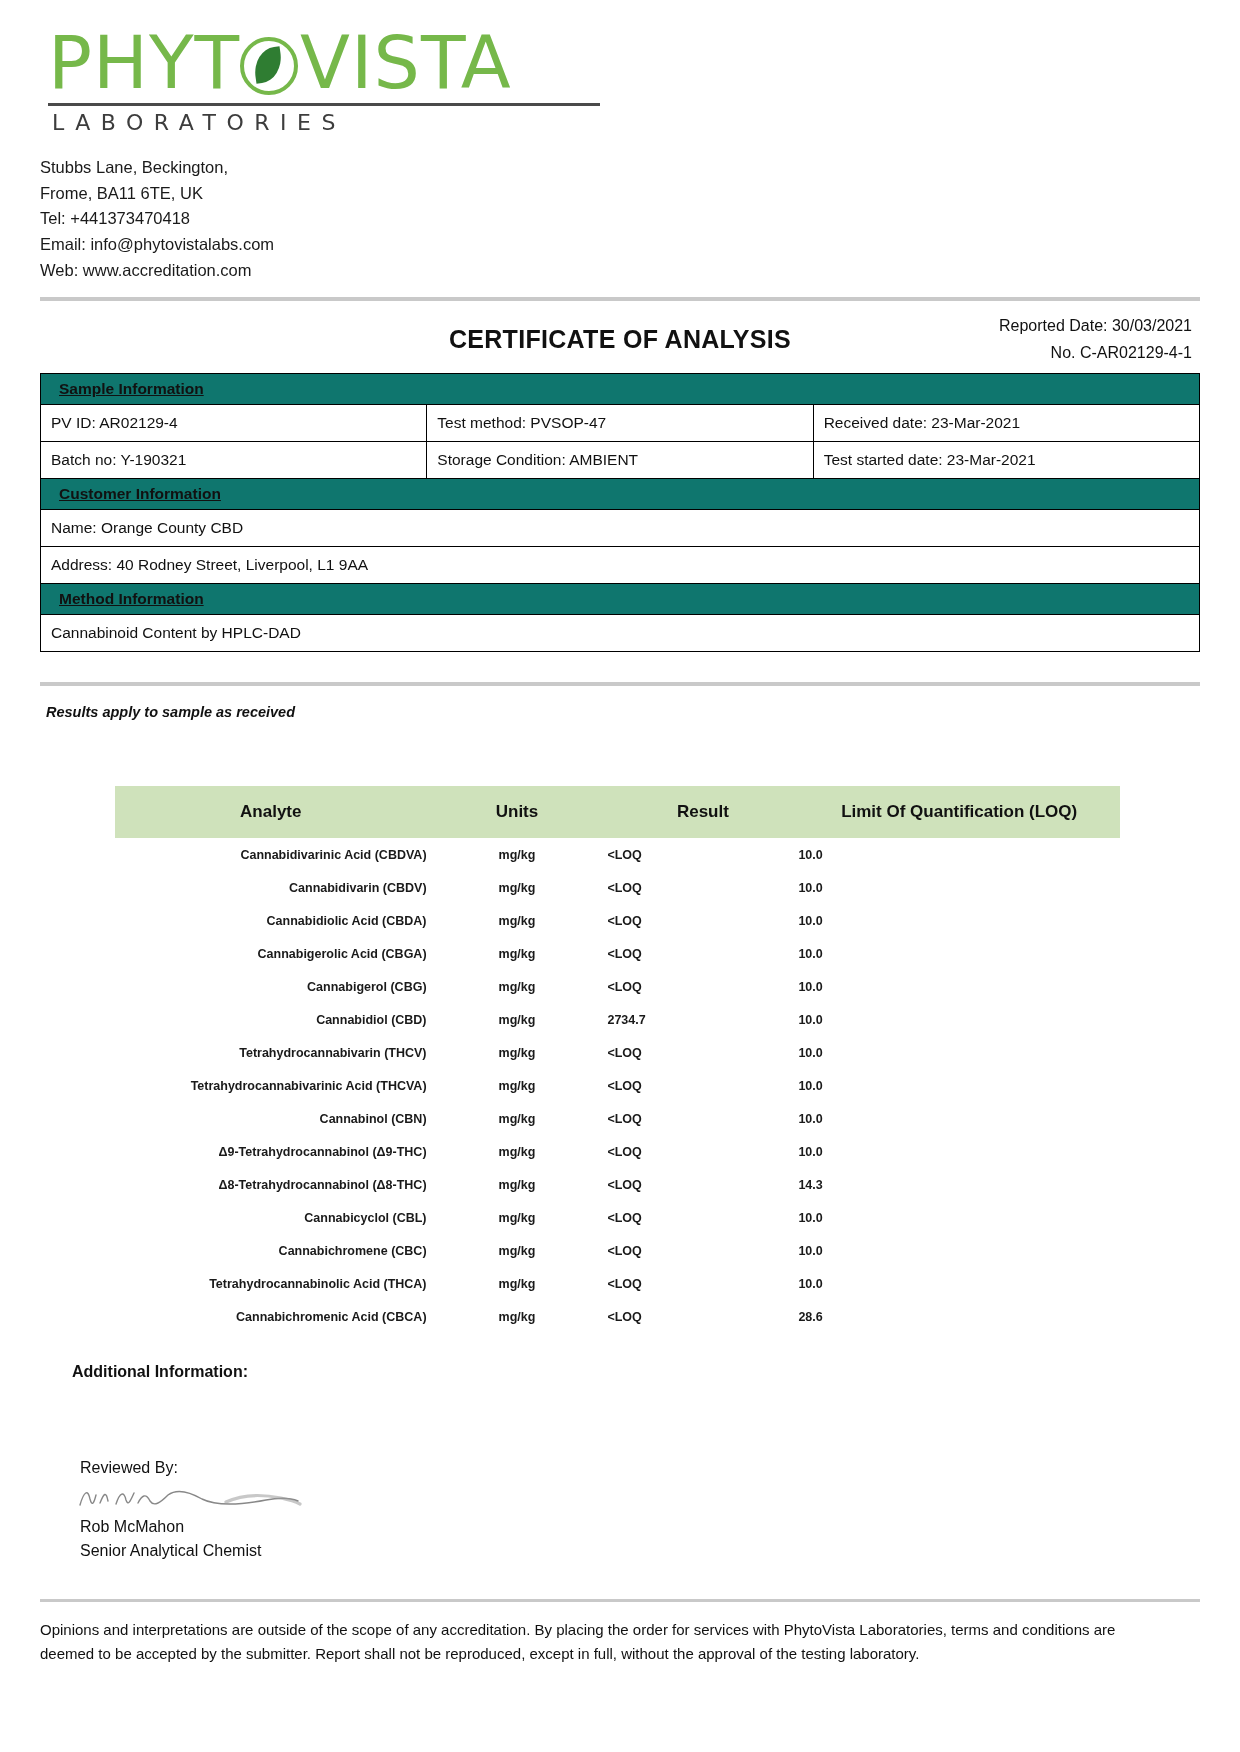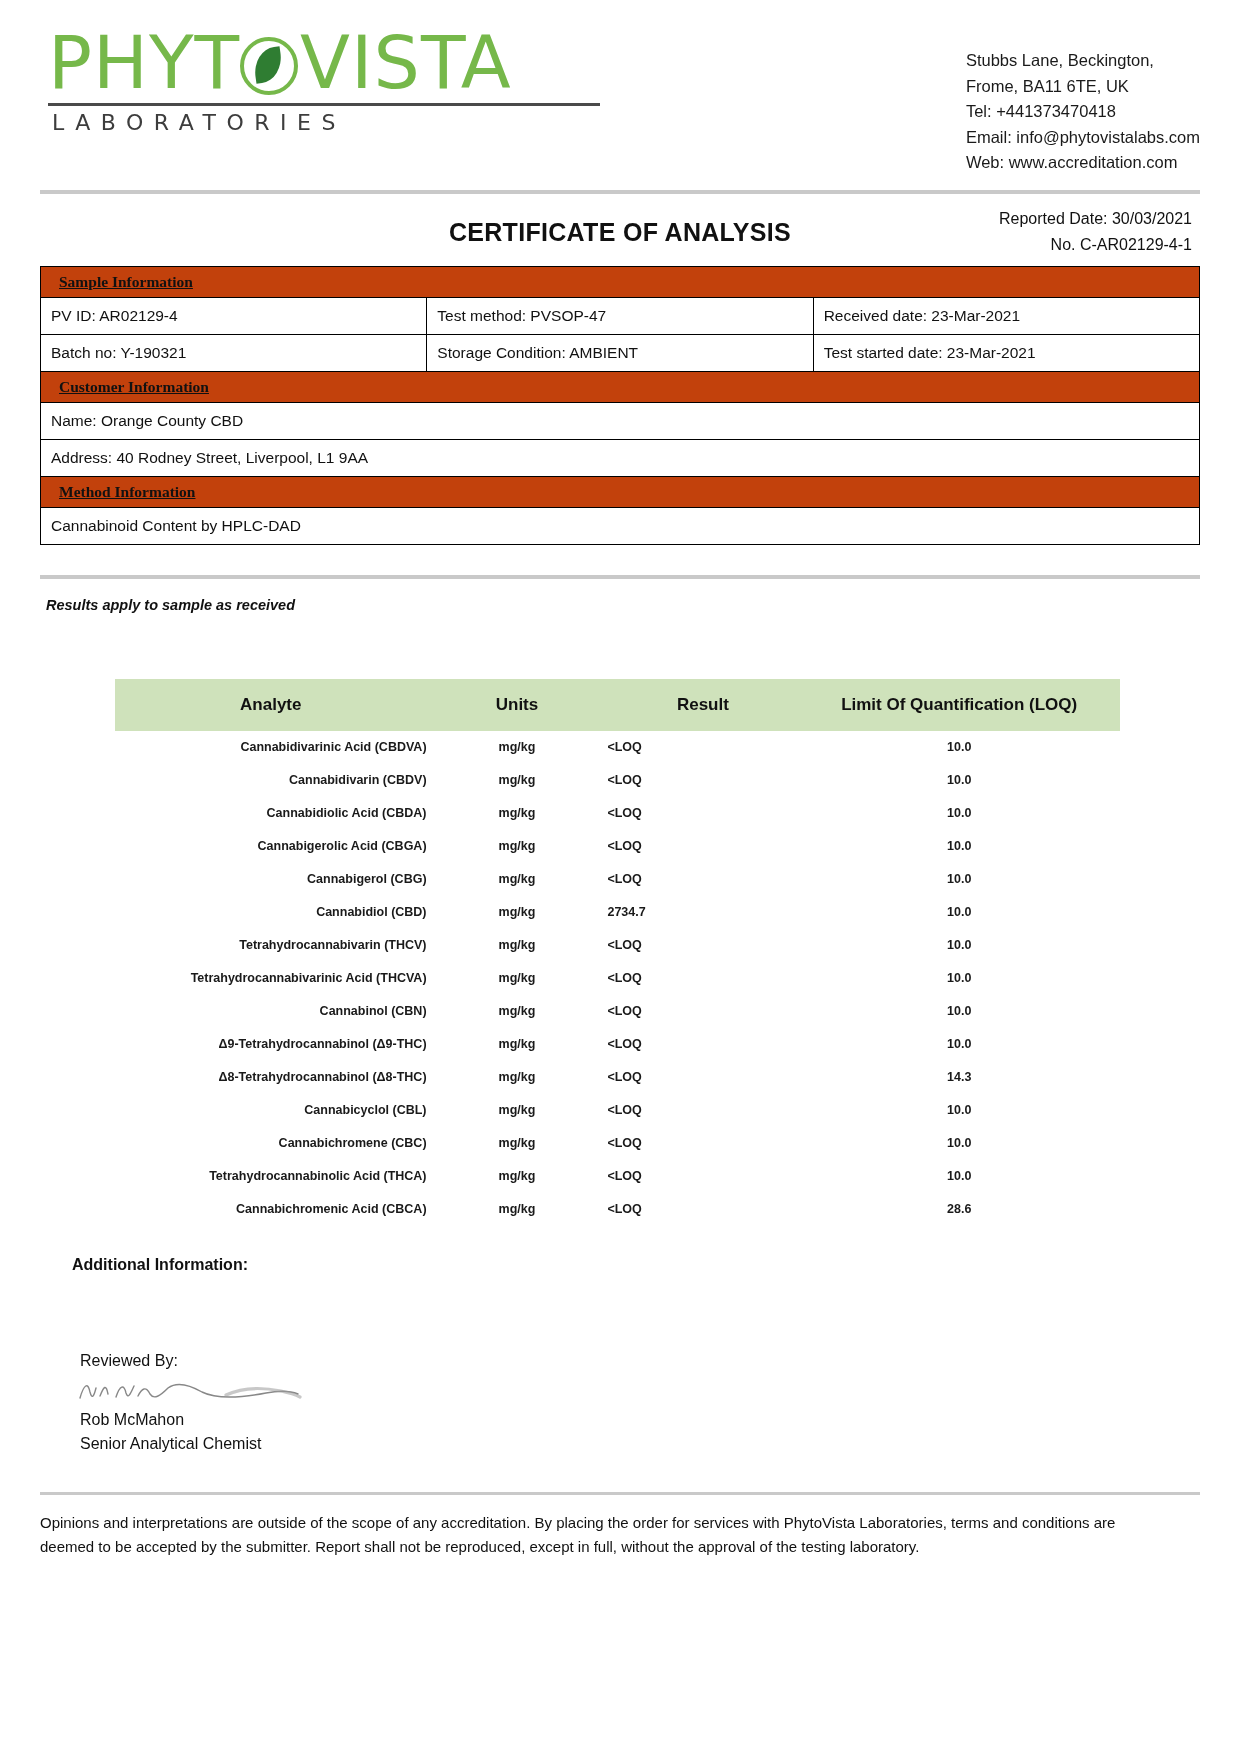--- a/index.html
+++ b/index.html
@@ -21,20 +21,21 @@
     box-sizing: border-box;
     padding: 28px 40px 0 40px;
     position: relative;
   }
 
   
   .header {
     display: flex;
     align-items: flex-start;
     justify-content: space-between;
+    flex-direction: column;
   }
   .logo-block {
     width: 620px;
     padding-left: 8px;
   }
   .logo-word {
     font-family: "DejaVu Sans", sans-serif;
     font-size: 73px;
     letter-spacing: 1px;
     color: #76b84a;
@@ -125,26 +126,25 @@
     margin-top: 2px;
   }
   .info-table td {
     border: 1px solid #000;
     font-size: 15.5px;
     padding: 7px 8px 7px 10px;
     vertical-align: middle;
     height: 22px;
   }
   .sec-head {
-    background: #c2410c;
+    background: #0f766e;
     font-weight: bold;
     font-size: 15.5px;
     padding: 4px 8px 4px 18px !important;
     text-decoration: underline;
-    font-family: Liberation Serif, serif;
   }
   .tall { height: 44px; }
 
   
   .mid-rule {
     height: 4px;
     background: #c9c9c9;
     margin: 30px 0 18px 0;
   }
   .note-italic {
@@ -176,21 +176,21 @@
   table.results tbody td {
     font-size: 12.5px;
     font-weight: bold;
     padding: 9.5px 0;
     border: none;
     color: #1a1a1a;
   }
   td.analyte { padding-left: 14px; text-align: right; }
   td.units { text-align: center; padding-left: 18px; font-weight: bold;}
   td.result { text-align: left; padding-left: 26px; font-weight: bold;}
-  td.loq { text-align: center; font-weight: bold;}
+  td.loq { text-align: left; font-weight: bold;}
   col.c-analyte { width: 31%; }
   col.c-units   { width: 18%; }
   col.c-result  { width: 19%; }
   col.c-loq     { width: 32%; }
 
   
   .additional {
     margin: 30px 0 0 32px;
     font-size: 16px;
     font-weight: bold;

